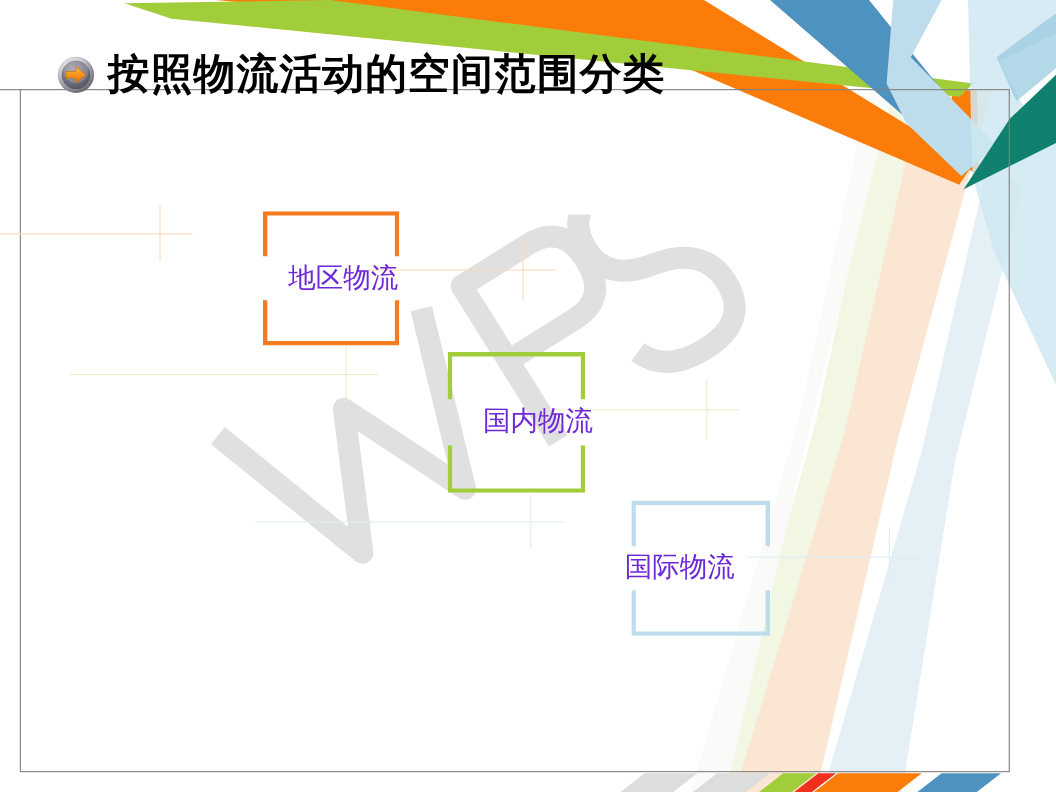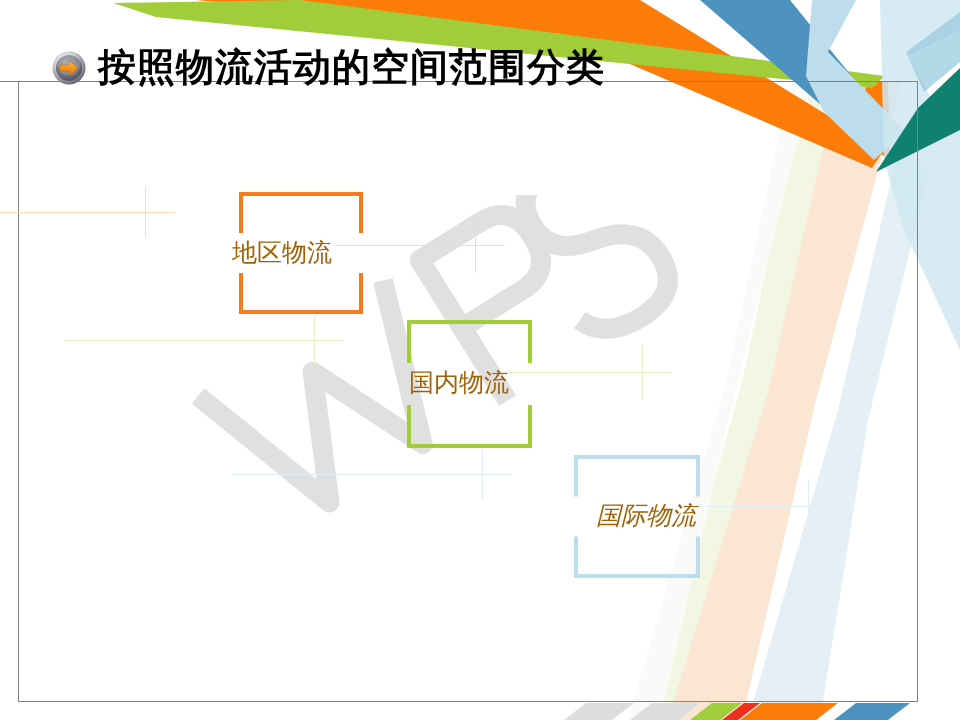--- a/index.html
+++ b/index.html
@@ -94,23 +94,24 @@
   }
   .bracket {
     position: absolute;
     left: 0;
     top: 0;
   }
   .flow-label {
     position: absolute;
     font-family: "DejaVu Sans", "Liberation Sans", sans-serif;
     font-size: 25px;
-    color: #a16207;
+    color: #6d28d9;
     white-space: nowrap;
     line-height: 1;
+    margin-left: 30px;
   }
 
   
   .cross {
     position: absolute;
     pointer-events: none;
   }
   .cross .hbar {
     position: absolute;
     height: 1px;
@@ -237,21 +238,21 @@
       </div>
       <div class="cross" style="left: 678px; top: 478.5px; width: 170px; height: 55px;">
         <div class="hbar" style="left: 0px; top: 27.5px; width: 160px; background: rgb(223, 237, 244);"></div>
         <div class="vbar" style="left: 130px; top: 0px; height: 55px; background: rgb(223, 237, 244);"></div>
       </div>
       <div class="flow-box" style="left: 574px; top: 455px; width: 126px; height: 123px;">
         <svg class="bracket" width="126" height="123" viewBox="0 0 126 123">
           <path d="M 2 41.5 L 2 2 L 124 2 L 124 41.5 M 2 81.5 L 2 121 L 124 121 L 124 81.5" fill="none" stroke="#BDDDEC" stroke-width="4" stroke-linecap="butt"></path>
         </svg>
       </div>
-      <div class="flow-label" style="left: 596px; top: 503px; font-style: italic;">国际物流</div>
+      <div class="flow-label" style="left: 538px; top: 503px;">国际物流</div>
     </div>
 
   <svg class="deco-svg" viewBox="0 0 960 720" preserveAspectRatio="none">
     <polygon points="586,703 634,703 612,720 564,720" fill="#DDDDDD"></polygon>
     <polygon points="652,703 700,703 678,720 630,720" fill="#DDDDDD"></polygon>
     <polygon points="712,703 742,703 720,720 690,720" fill="#A2CD3A"></polygon>
     <polygon points="744,703 760,703 738,720 722,720" fill="#F0301C"></polygon>
     <polygon points="762,703 838,703 816,720 740,720" fill="#FB7C08"></polygon>
     <polygon points="856,703 910,703 888,720 834,720" fill="#4E92C0"></polygon>
   </svg>

